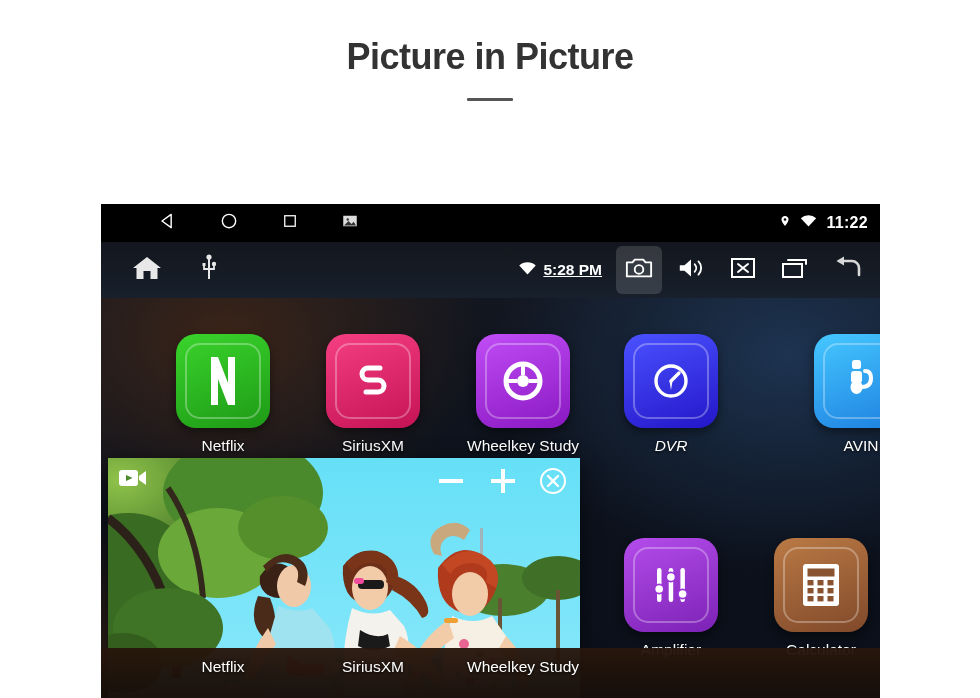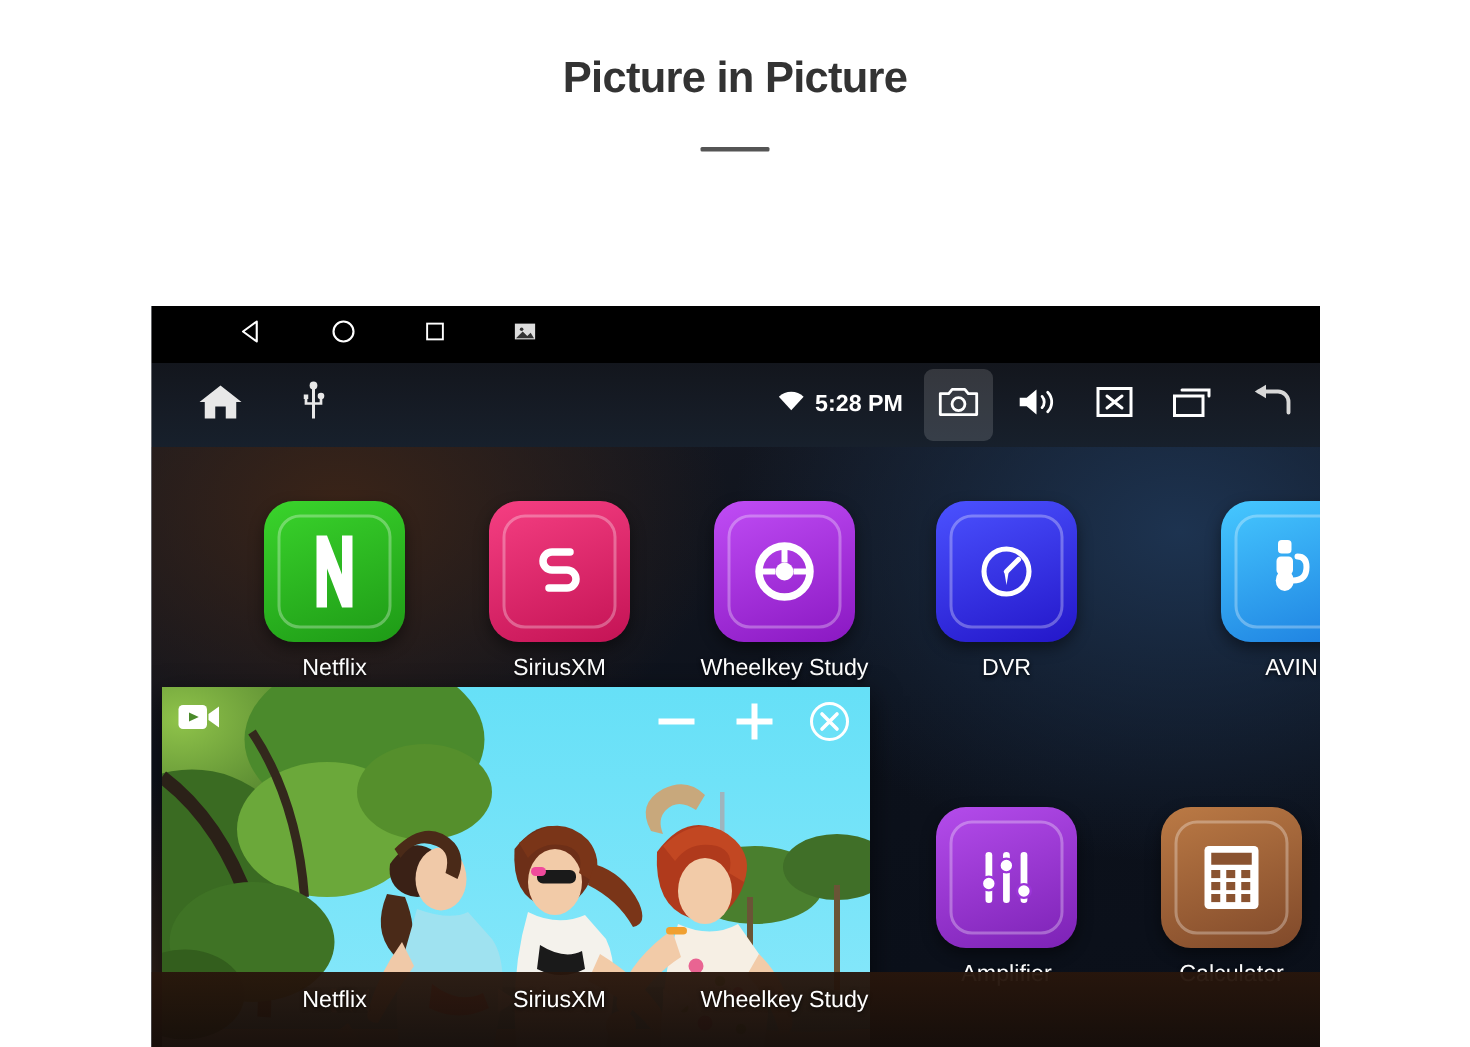--- a/index.html
+++ b/index.html
@@ -8,21 +8,21 @@
     background: #ffffff;
     font-family: "Liberation Sans", sans-serif;
     overflow: hidden;
   }
   .page { position: relative; width: 980px; height: 698px; background: #fff; }
 
   
   .hero-title {
     position: absolute; top: 36px; left: 0; width: 980px;
     text-align: center;
-    font-size: 29px; font-weight: bold; color: #333333;
+    font-size: 36px; font-weight: bold; color: #333333;
     letter-spacing: -0.5px;
   }
   .hero-rule {
     position: absolute; top: 98px; left: 50%; margin-left: -23px;
     width: 46px; height: 3px; background: #555; border-radius: 1px;
   }
   .hero-sub {
     position: absolute; top: 116px; left: 50px; width: 880px;
     text-align: center; font-size: 20.5px; color: #6b6b6b; line-height: 32px;
   }
@@ -51,21 +51,21 @@
   .topbar {
     position: absolute; left: 0; top: 38px; width: 100%; height: 56px;
     background: linear-gradient(180deg, #13161d 0%, #161c26 60%, #17202c 100%);
     display: flex; align-items: center;
   }
   .tb-left { display: flex; align-items: center; gap: 38px; margin-left: 30px; }
   .tb-right {
     position: absolute; right: 10px; top: 0; height: 56px;
     display: flex; align-items: center; gap: 6px;
   }
-  .tb-clock { color: #fff; font-size: 15.5px; font-weight: bold; margin-right: 8px; }
+  .tb-clock { color: #fff; font-size: 15.5px; font-weight: bold; margin-right: 8px; text-decoration: underline; }
   .tb-btn {
     width: 46px; height: 48px; border-radius: 6px;
     display: flex; align-items: center; justify-content: center;
   }
   .tb-btn.active { background: rgba(255,255,255,0.14); }
 
   
   .homescreen {
     position: absolute; left: 0; top: 94px; width: 100%; height: 400px;
     background:
@@ -157,20 +157,34 @@
             </svg>
         </span>
         <span>
           <svg width="18" height="18" viewBox="0 0 24 24">
               <rect x="3" y="5" width="18" height="14" fill="#ddd"></rect>
               <circle cx="9" cy="10" r="1.6" fill="#333"></circle>
               <path d="M4 18 L10 12 L14 16 L17 13 L20 18 Z" fill="#333"></path>
             </svg>
         </span>
       </div>
+      <div class="sb-right">
+        <span>
+          <svg width="12" height="16" viewBox="0 0 24 24">
+              <path d="M12 2 C8 2 5 5 5 9 c0 5 7 13 7 13 s7-8 7-13 c0-4-3-7-7-7z" fill="#fff"></path>
+              <circle cx="12" cy="9" r="2.6" fill="#000"></circle>
+            </svg>
+        </span>
+        <span>
+          <svg width="17" height="14" viewBox="0 0 24 20">
+              <path d="M12 18 L1 6 A16 16 0 0 1 23 6 Z" fill="#fff"></path>
+            </svg>
+        </span>
+        <span class="sb-time">11:22</span>
+      </div>
     </div>
 
     <div class="topbar">
       <div class="tb-left">
         <span>
           <svg width="32" height="28" viewBox="0 0 32 28">
             <path d="M16 3 L30 14 L26.5 14 L26.5 25 L19.5 25 L19.5 17 L12.5 17 L12.5 25 L5.5 25 L5.5 14 L2 14 Z" fill="#e8e8e8"></path>
           </svg>
         </span>
         <span>
@@ -264,21 +278,21 @@
           <div class="app-icon" style="background:linear-gradient(160deg,#c04df5,#8a18c2);">
             <svg class="glyph" width="48" height="48" viewBox="0 0 48 48">
                 <circle cx="24" cy="24" r="17" fill="none" stroke="#fff" stroke-width="5"></circle>
                 <circle cx="24" cy="24" r="6" fill="#fff"></circle>
                 <path d="M24 7 v11 M7 24 h11 M41 24 h-11" stroke="#fff" stroke-width="4"></path>
               </svg>
           </div>
           <div class="app-label">Wheelkey Study</div>
         </div>
 
-        <div class="app" style="left:510px; top:36px;">
+        <div class="app" style="left:510px; top:36px;font-style:italic;">
           <div class="app-icon" style="background:linear-gradient(160deg,#4b52ff,#2316c9);">
             <svg class="glyph" width="48" height="48" viewBox="0 0 48 48">
               <circle cx="24" cy="24" r="15" fill="none" stroke="#fff" stroke-width="3.4"></circle>
               <path d="M24 24 L32 16" stroke="#fff" stroke-width="3.4" stroke-linecap="round"></path>
               <path d="M22.5 24 L24 33 L25.5 24 Z" fill="#fff"></path>
             </svg>
           </div>
           <div class="app-label">DVR</div>
         </div>
 

